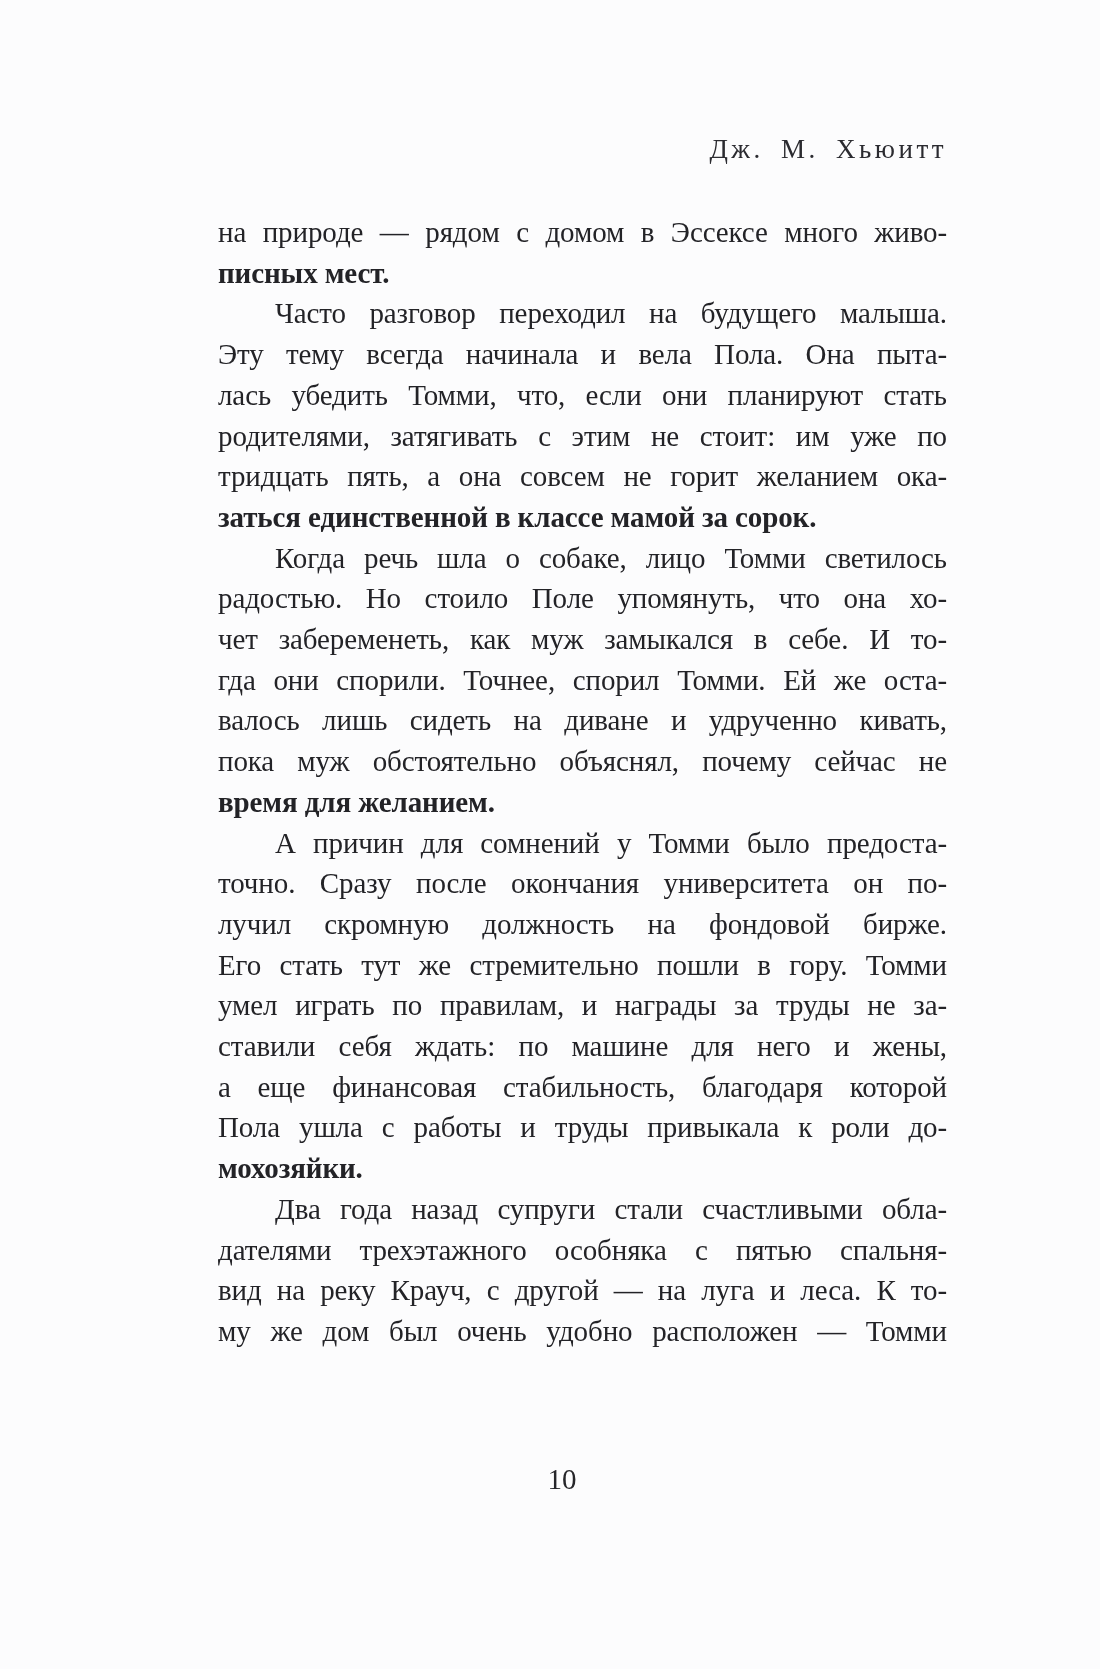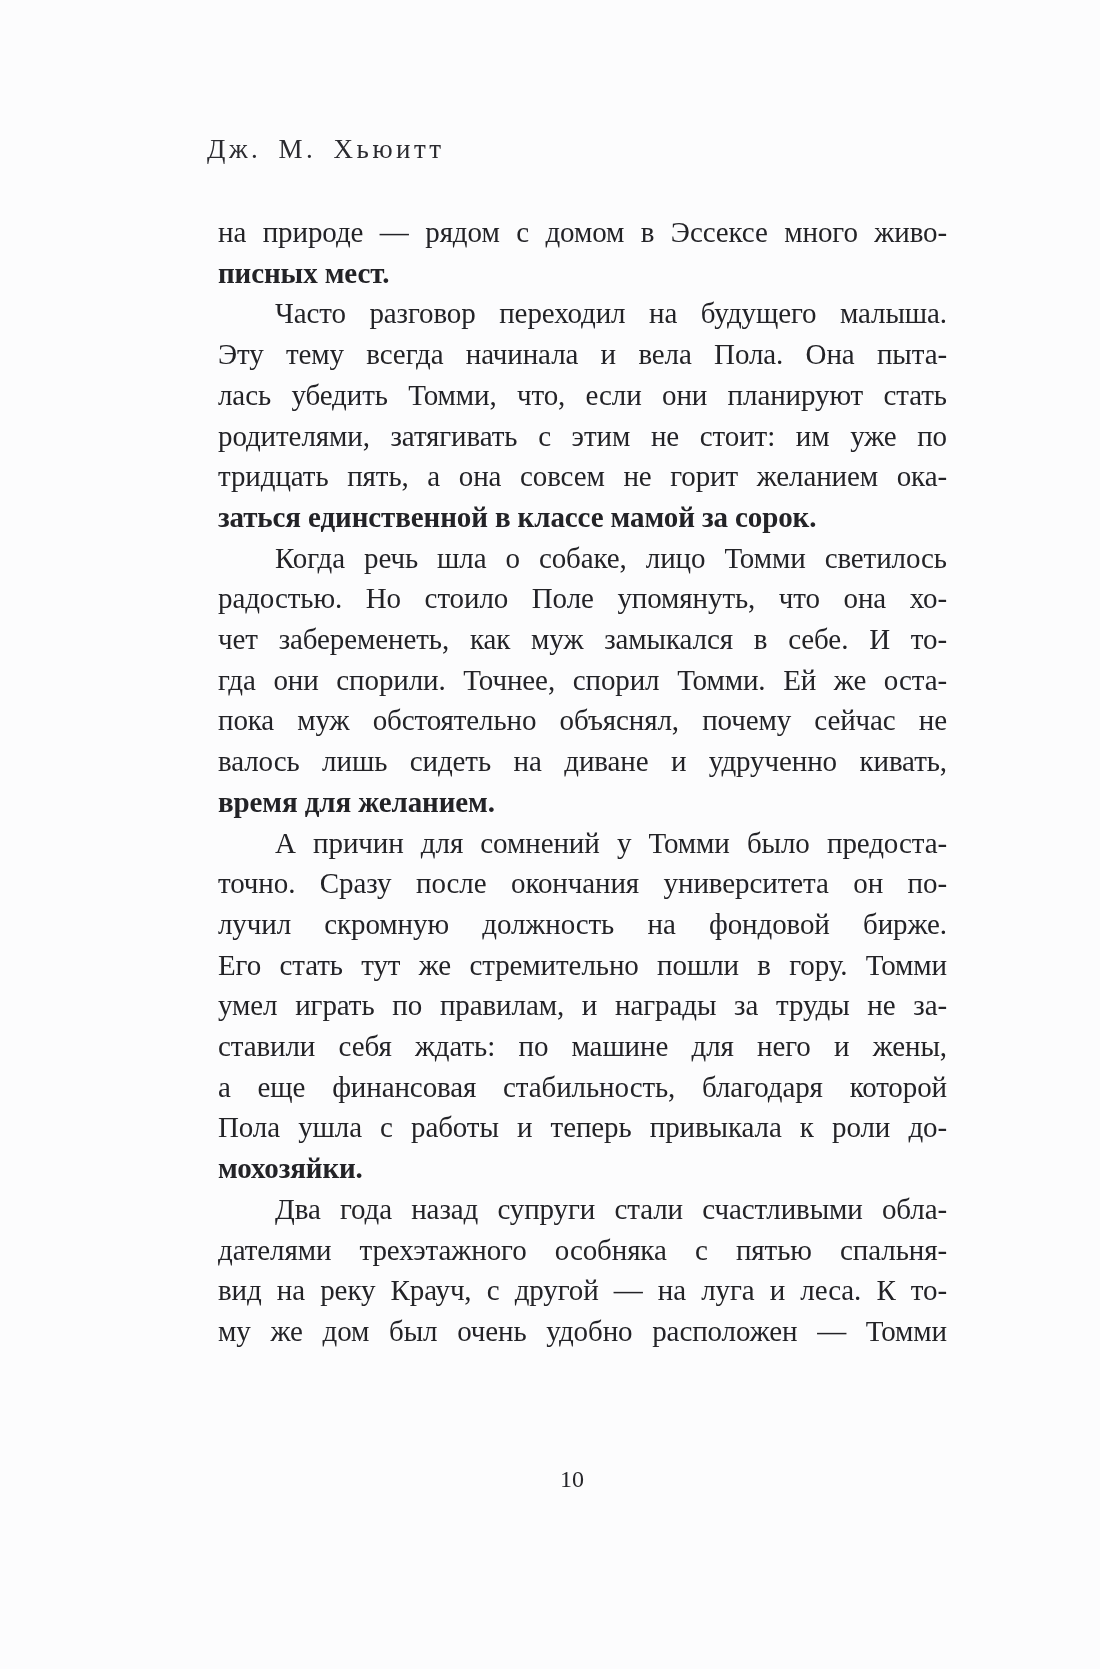--- a/index.html
+++ b/index.html
@@ -14,21 +14,21 @@
     background: #fcfcfd;
     overflow: hidden;
     font-family: "Liberation Serif", "DejaVu Serif", serif;
     color: #26262a;
   }
   .running-header {
     position: absolute;
     left: 207px;
     top: 133px;
     width: 740px;
-    text-align: left;
+    text-align: right;
     font-size: 27px;
     line-height: 32px;
     letter-spacing: 3.5px;
     word-spacing: 7px;
     color: #2b2b30;
     white-space: nowrap;
   }
   .page-text {
     position: absolute;
     left: 207px;
@@ -50,25 +50,25 @@
   }
   .line.indent {
     text-indent: 57px;
   }
   .line.end {
     text-align-last: left;
     font-weight: bold;
   }
   .page-number {
     position: absolute;
-    left: 202px;
+    left: 192px;
     top: 1459px;
     width: 740px;
     text-align: center;
-    font-size: 24px;
+    font-size: 29px;
     line-height: 40px;
     color: #26262a;
   }
 </style>
 </head>
 <body>
 
 <div class="page">
   <div class="running-header">Дж. М. Хьюитт</div>
 
@@ -83,33 +83,33 @@
         <div class="line">лась убедить Томми, что, если они планируют стать</div>
         <div class="line">родителями, затягивать с этим не стоит: им уже по</div>
         <div class="line">тридцать пять, а она совсем не горит желанием ока-</div>
         <div class="line end">заться единственной в классе мамой за сорок.</div>
       </div>
       <div class="paragraph">
         <div class="line indent">Когда речь шла о собаке, лицо Томми светилось</div>
         <div class="line">радостью. Но стоило Поле упомянуть, что она хо-</div>
         <div class="line">чет забеременеть, как муж замыкался в себе. И то-</div>
         <div class="line">гда они спорили. Точнее, спорил Томми. Ей же оста-</div>
+        <div class="line">валось лишь сидеть на диване и удрученно кивать,</div>
         <div class="line">пока муж обстоятельно объяснял, почему сейчас не</div>
-        <div class="line">валось лишь сидеть на диване и удрученно кивать,</div>
         <div class="line end">время для желанием.</div>
       </div>
       <div class="paragraph">
         <div class="line indent">А причин для сомнений у Томми было предоста-</div>
         <div class="line">точно. Сразу после окончания университета он по-</div>
         <div class="line">лучил скромную должность на фондовой бирже.</div>
         <div class="line">Его стать тут же стремительно пошли в гору. Томми</div>
         <div class="line">умел играть по правилам, и награды за труды не за-</div>
         <div class="line">ставили себя ждать: по машине для него и жены,</div>
         <div class="line">а еще финансовая стабильность, благодаря которой</div>
-        <div class="line">Пола ушла с работы и теперь привыкала к роли до-</div>
+        <div class="line">Пола ушла с работы и труды привыкала к роли до-</div>
         <div class="line end">мохозяйки.</div>
       </div>
       <div class="paragraph">
         <div class="line indent">Два года назад супруги стали счастливыми обла-</div>
         <div class="line">дателями трехэтажного особняка с пятью спальня-</div>
         <div class="line">вид на реку Крауч, с другой — на луга и леса. К то-</div>
         <div class="line">му же дом был очень удобно расположен — Томми</div>
       </div>
     </div>
 

